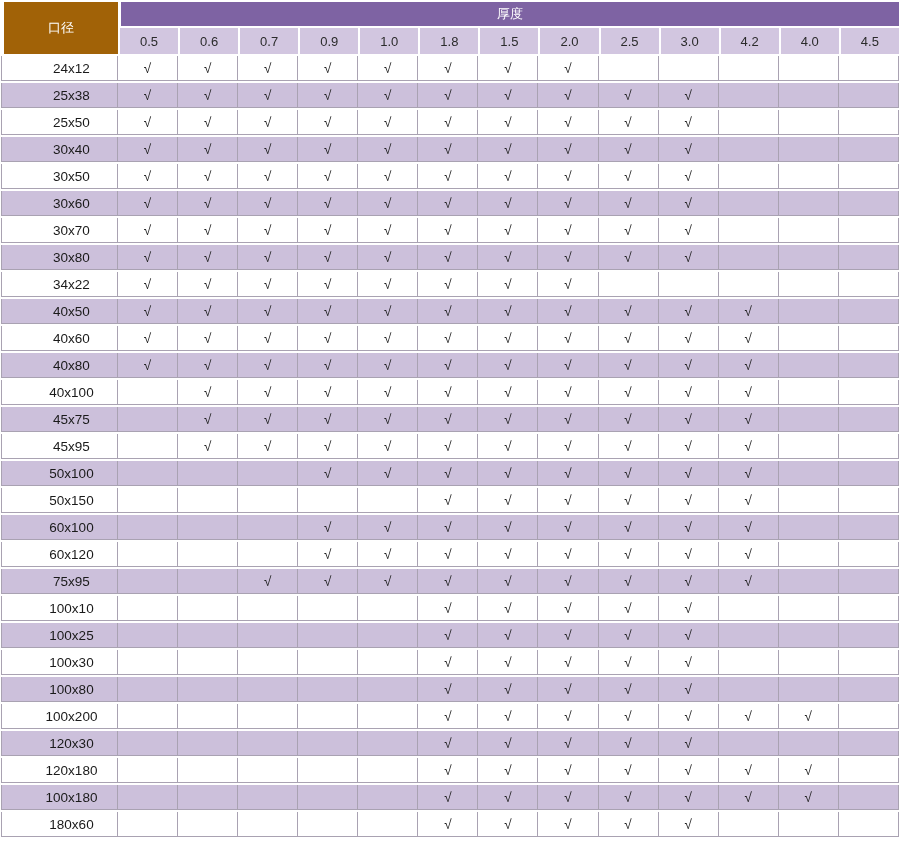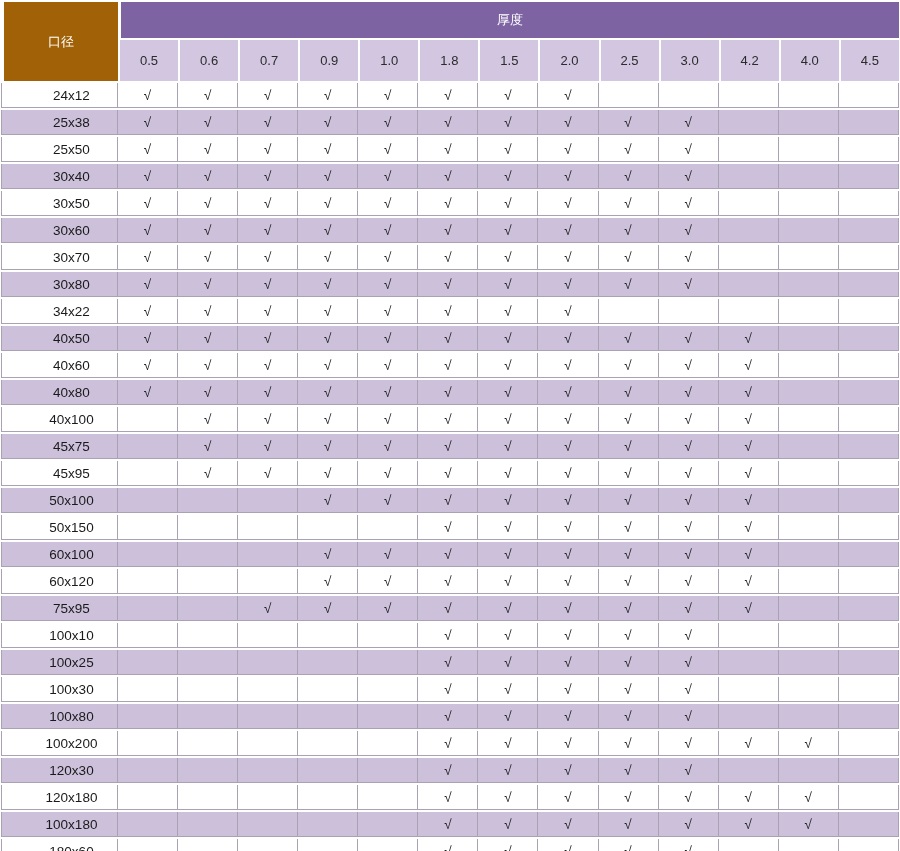--- a/index.html
+++ b/index.html
@@ -26,34 +26,34 @@
     text-align: center;
     vertical-align: middle;
     font-weight: normal;
     font-size: 13px;
     overflow: hidden;
     white-space: nowrap;
   }
   th.band {
     background: #7e63a3;
     color: #ffffff;
-    height: 36px;
+    height: 24px;
     font-size: 13px;
     border-left: 3px solid #ffffff;
   }
   th.corner {
     background: #a16207;
     color: #ffffff;
     border-left: 3px solid #ffffff;
     font-size: 13px;
   }
   th.num {
     background: #d2c6e0;
     color: #2b2b2b;
-    height: 41px;
+    height: 26px;
     border-left: 2px solid #ffffff;
   }
   tbody td {
     height: 24px;
     color: #1f1f1f;
     border-right: 1px solid #a9a2b2;
     border-bottom: 1px solid #a9a2b2;
     background: #ffffff;
     font-size: 13.5px;
   }

